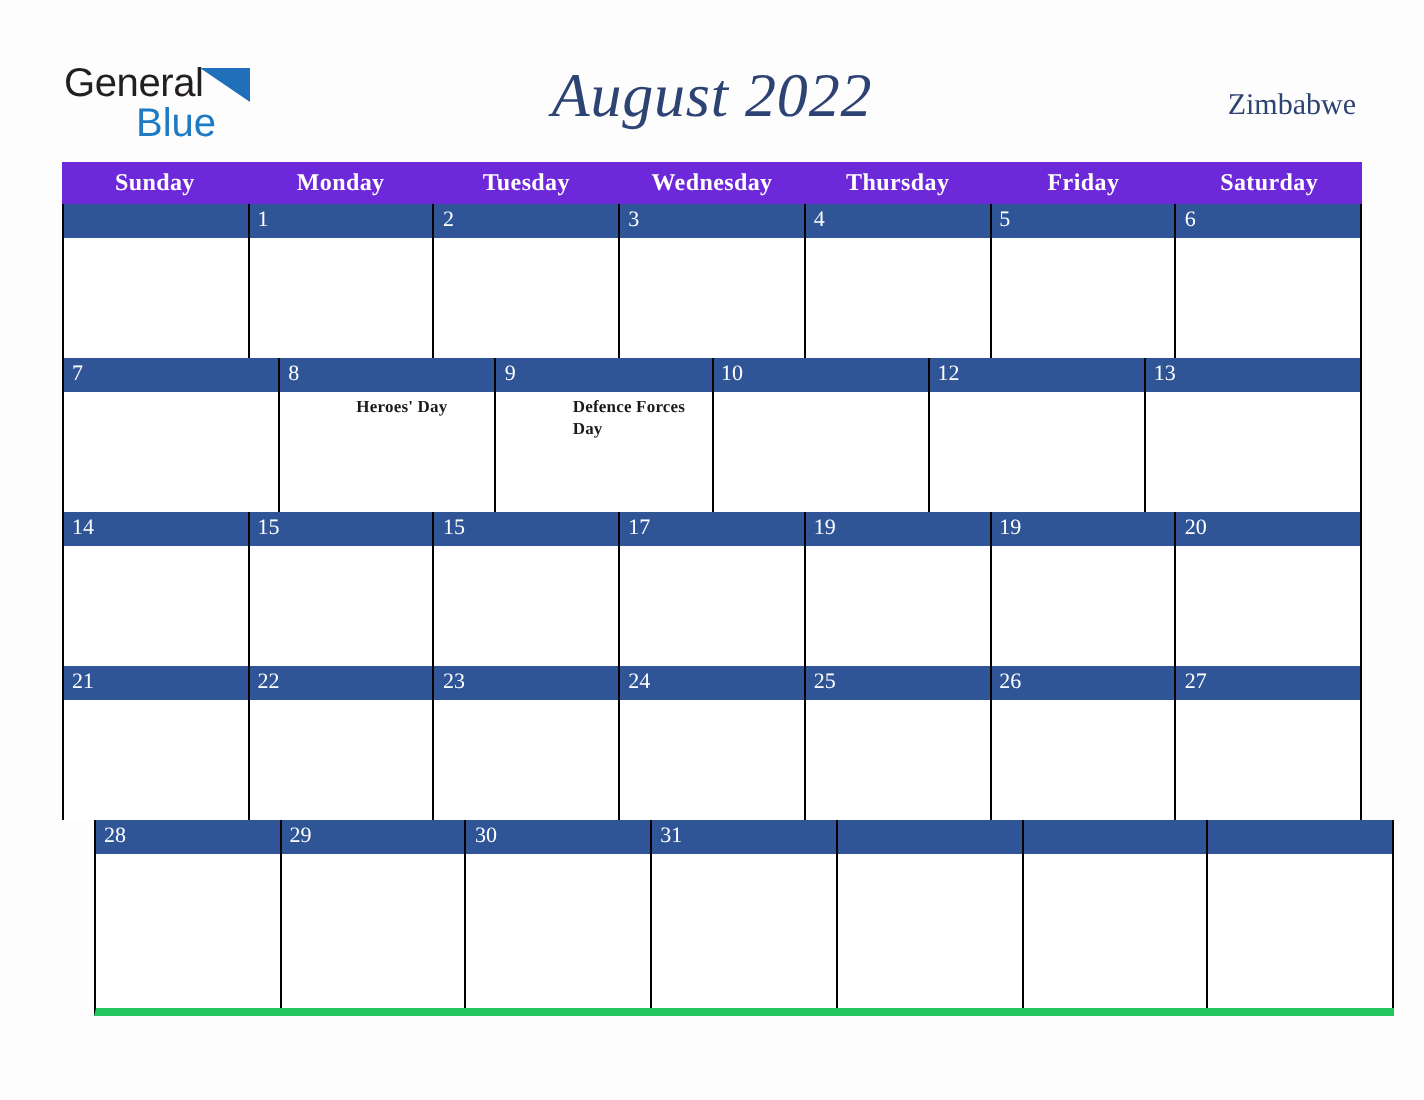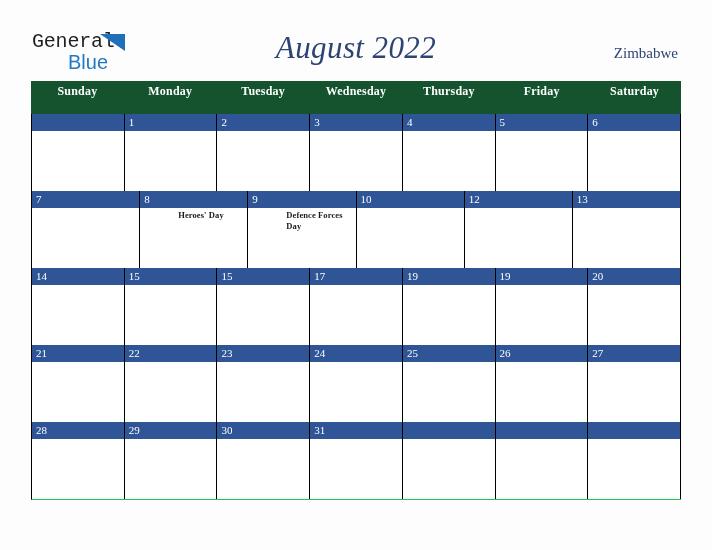--- a/index.html
+++ b/index.html
@@ -29,21 +29,21 @@
     position: absolute;
     left: 32px;
     top: 32px;
     width: 110px;
     height: 42px;
   }
   .logo-general {
     position: absolute;
     left: 0;
     top: 0;
-    font-family: Liberation Mono, monospace;
+    font-family: Liberation Sans, sans-serif;
     font-size: 20px;
     line-height: 20px;
     color: #231f20;
     letter-spacing: -0.2px;
     white-space: nowrap;
   }
   .logo-triangle {
     position: absolute;
     left: 68px;
     top: 2px;
@@ -93,43 +93,44 @@
   .calendar {
     position: absolute;
     left: 31px;
     top: 81px;
     width: 650px;
   }
 
   .weekday-row {
     display: flex;
     width: 650px;
-    height: 33px;
-    background: #14532d;
+    height: 21px;
+    background: #6d28d9;
   }
   .weekday-cell {
     flex: 1 1 0;
     text-align: center;
     color: #ffffff;
     font-size: 12px;
     font-weight: bold;
     line-height: 21px;
     letter-spacing: 0.2px;
   }
 
   .week-row {
     display: flex;
     width: 650px;
     height: 77px;
     border-left: 1px solid #000000;
     box-sizing: border-box;
   }
   .week-row:last-child {
-    border-bottom: 1px solid #22c55e;
-    height: 78px;
+    border-bottom: 4px solid #22c55e;
+    height: 98px;
+    margin-left: 16px;
   }
 
   .day-cell {
     flex: 1 1 0;
     min-width: 0;
     border-right: 1px solid #000000;
     box-sizing: border-box;
     background: #ffffff;
     display: flex;
     flex-direction: column;

